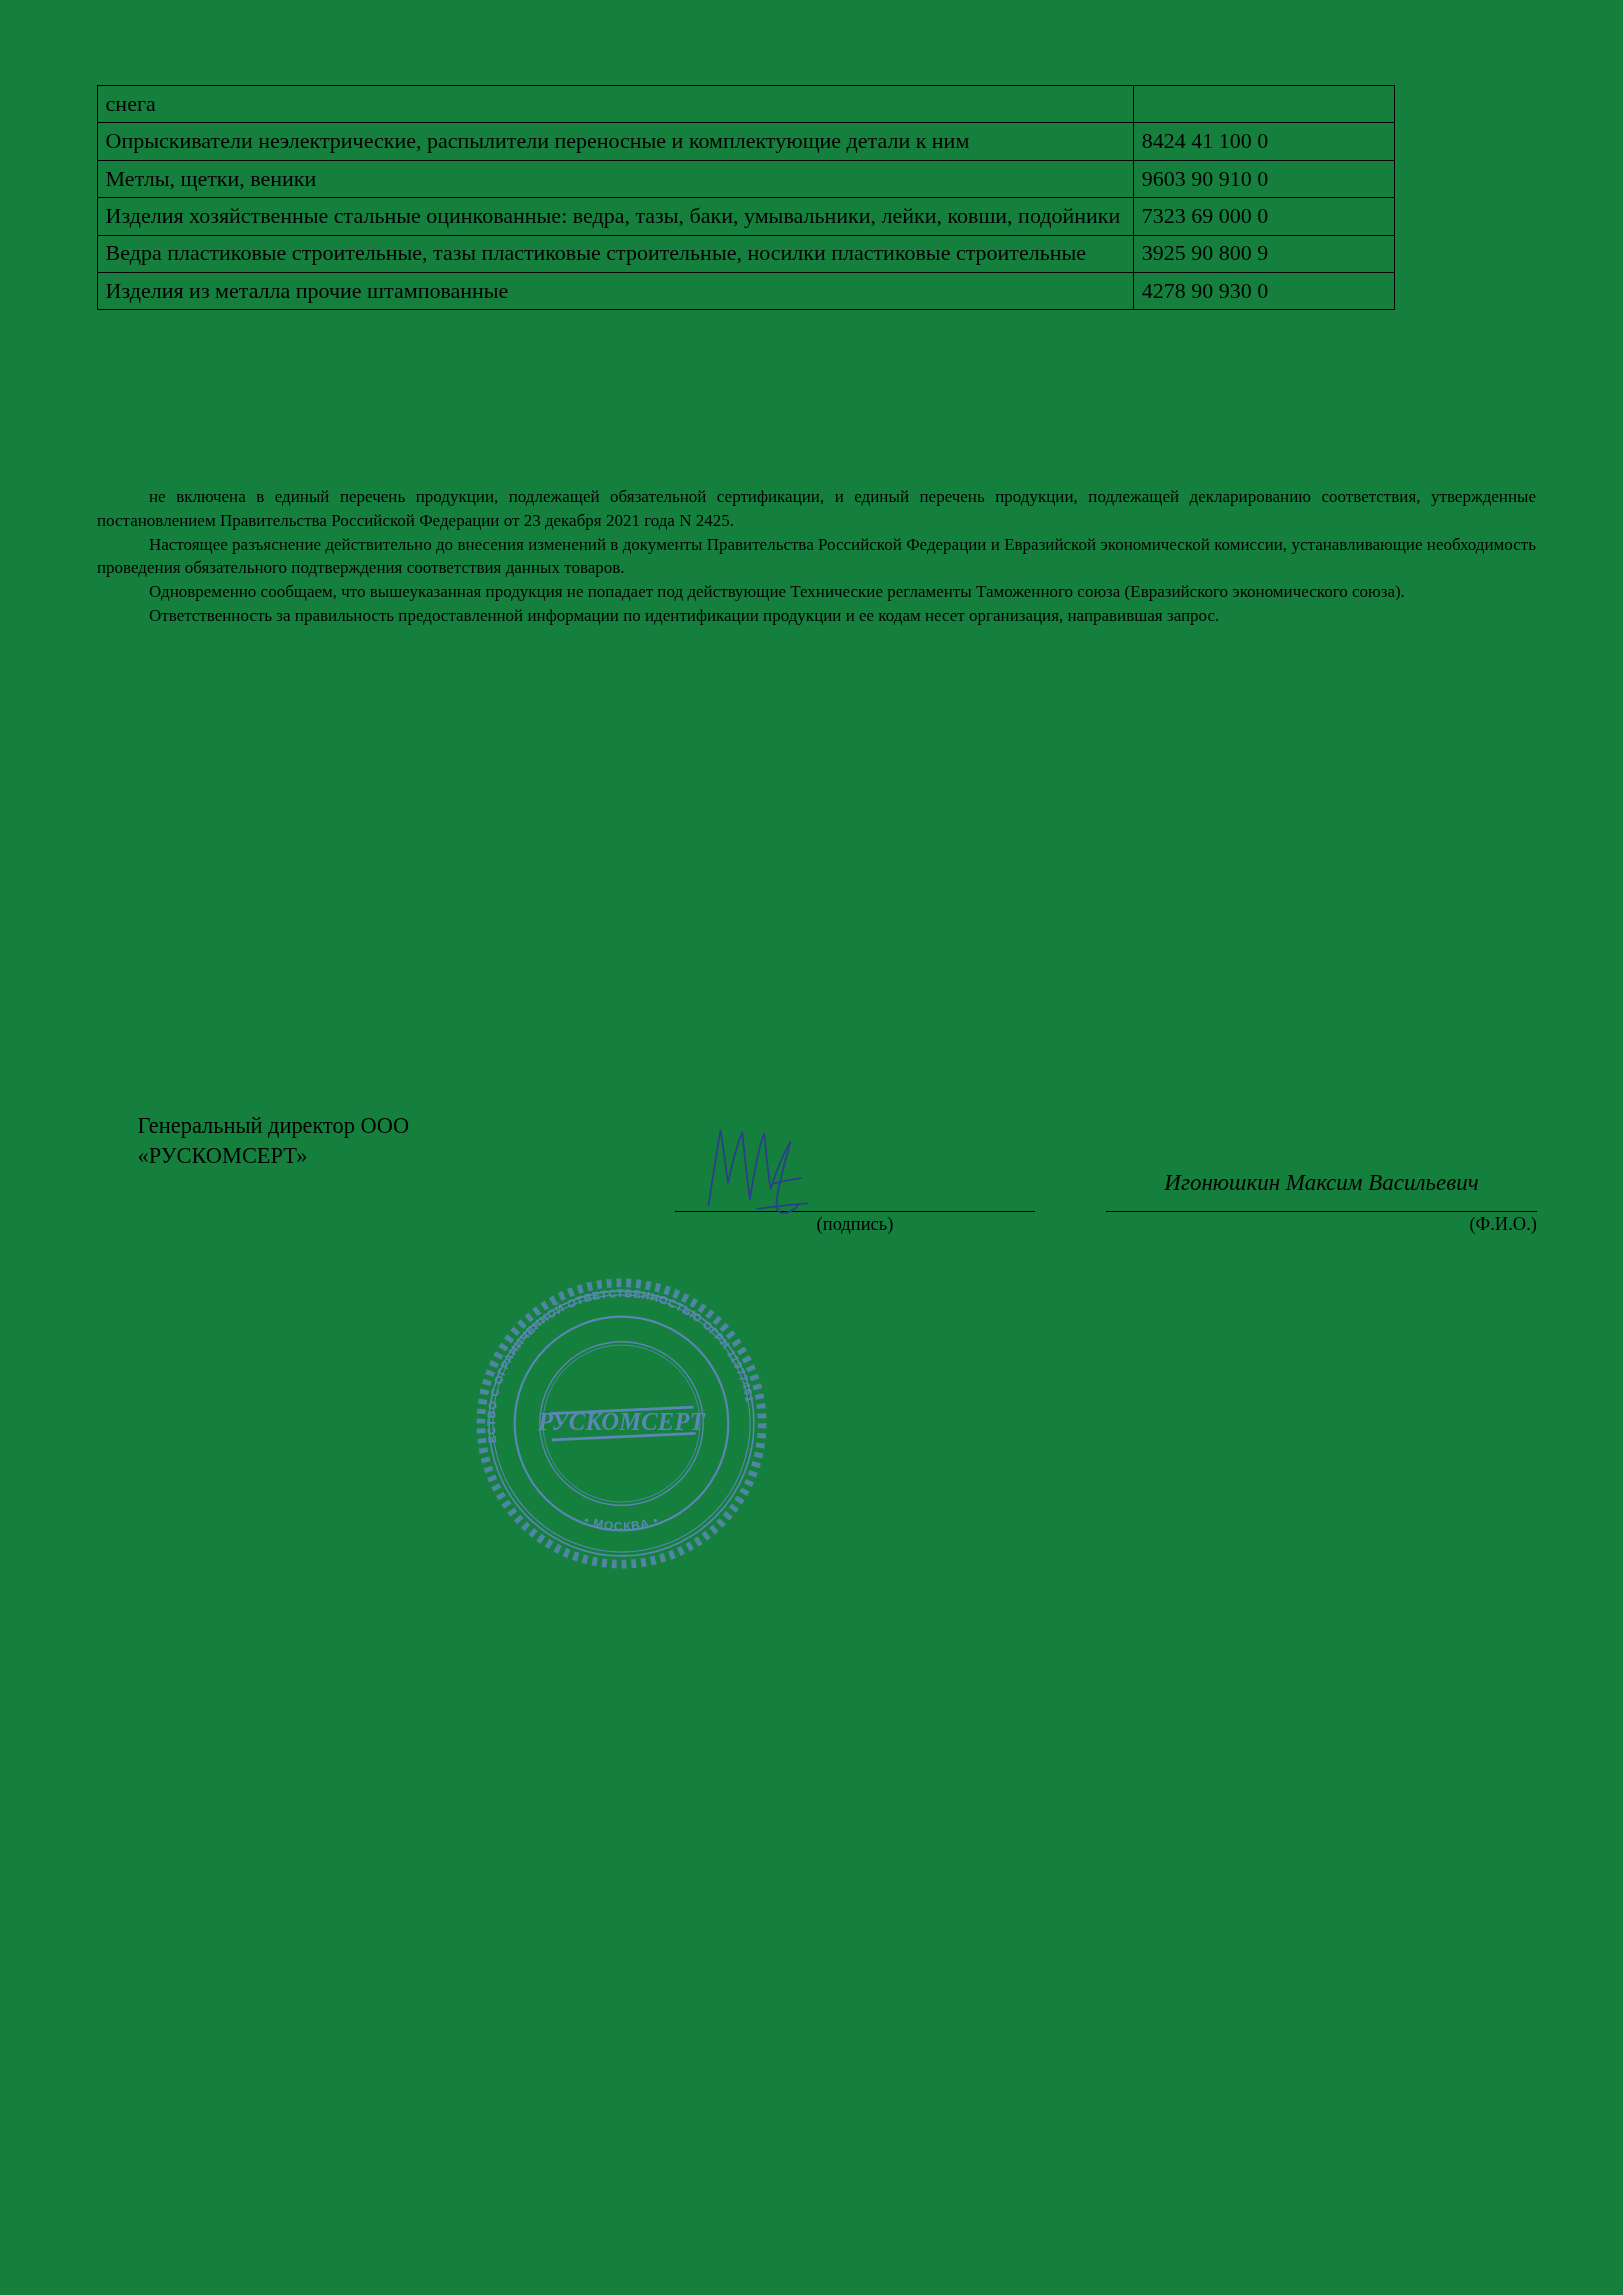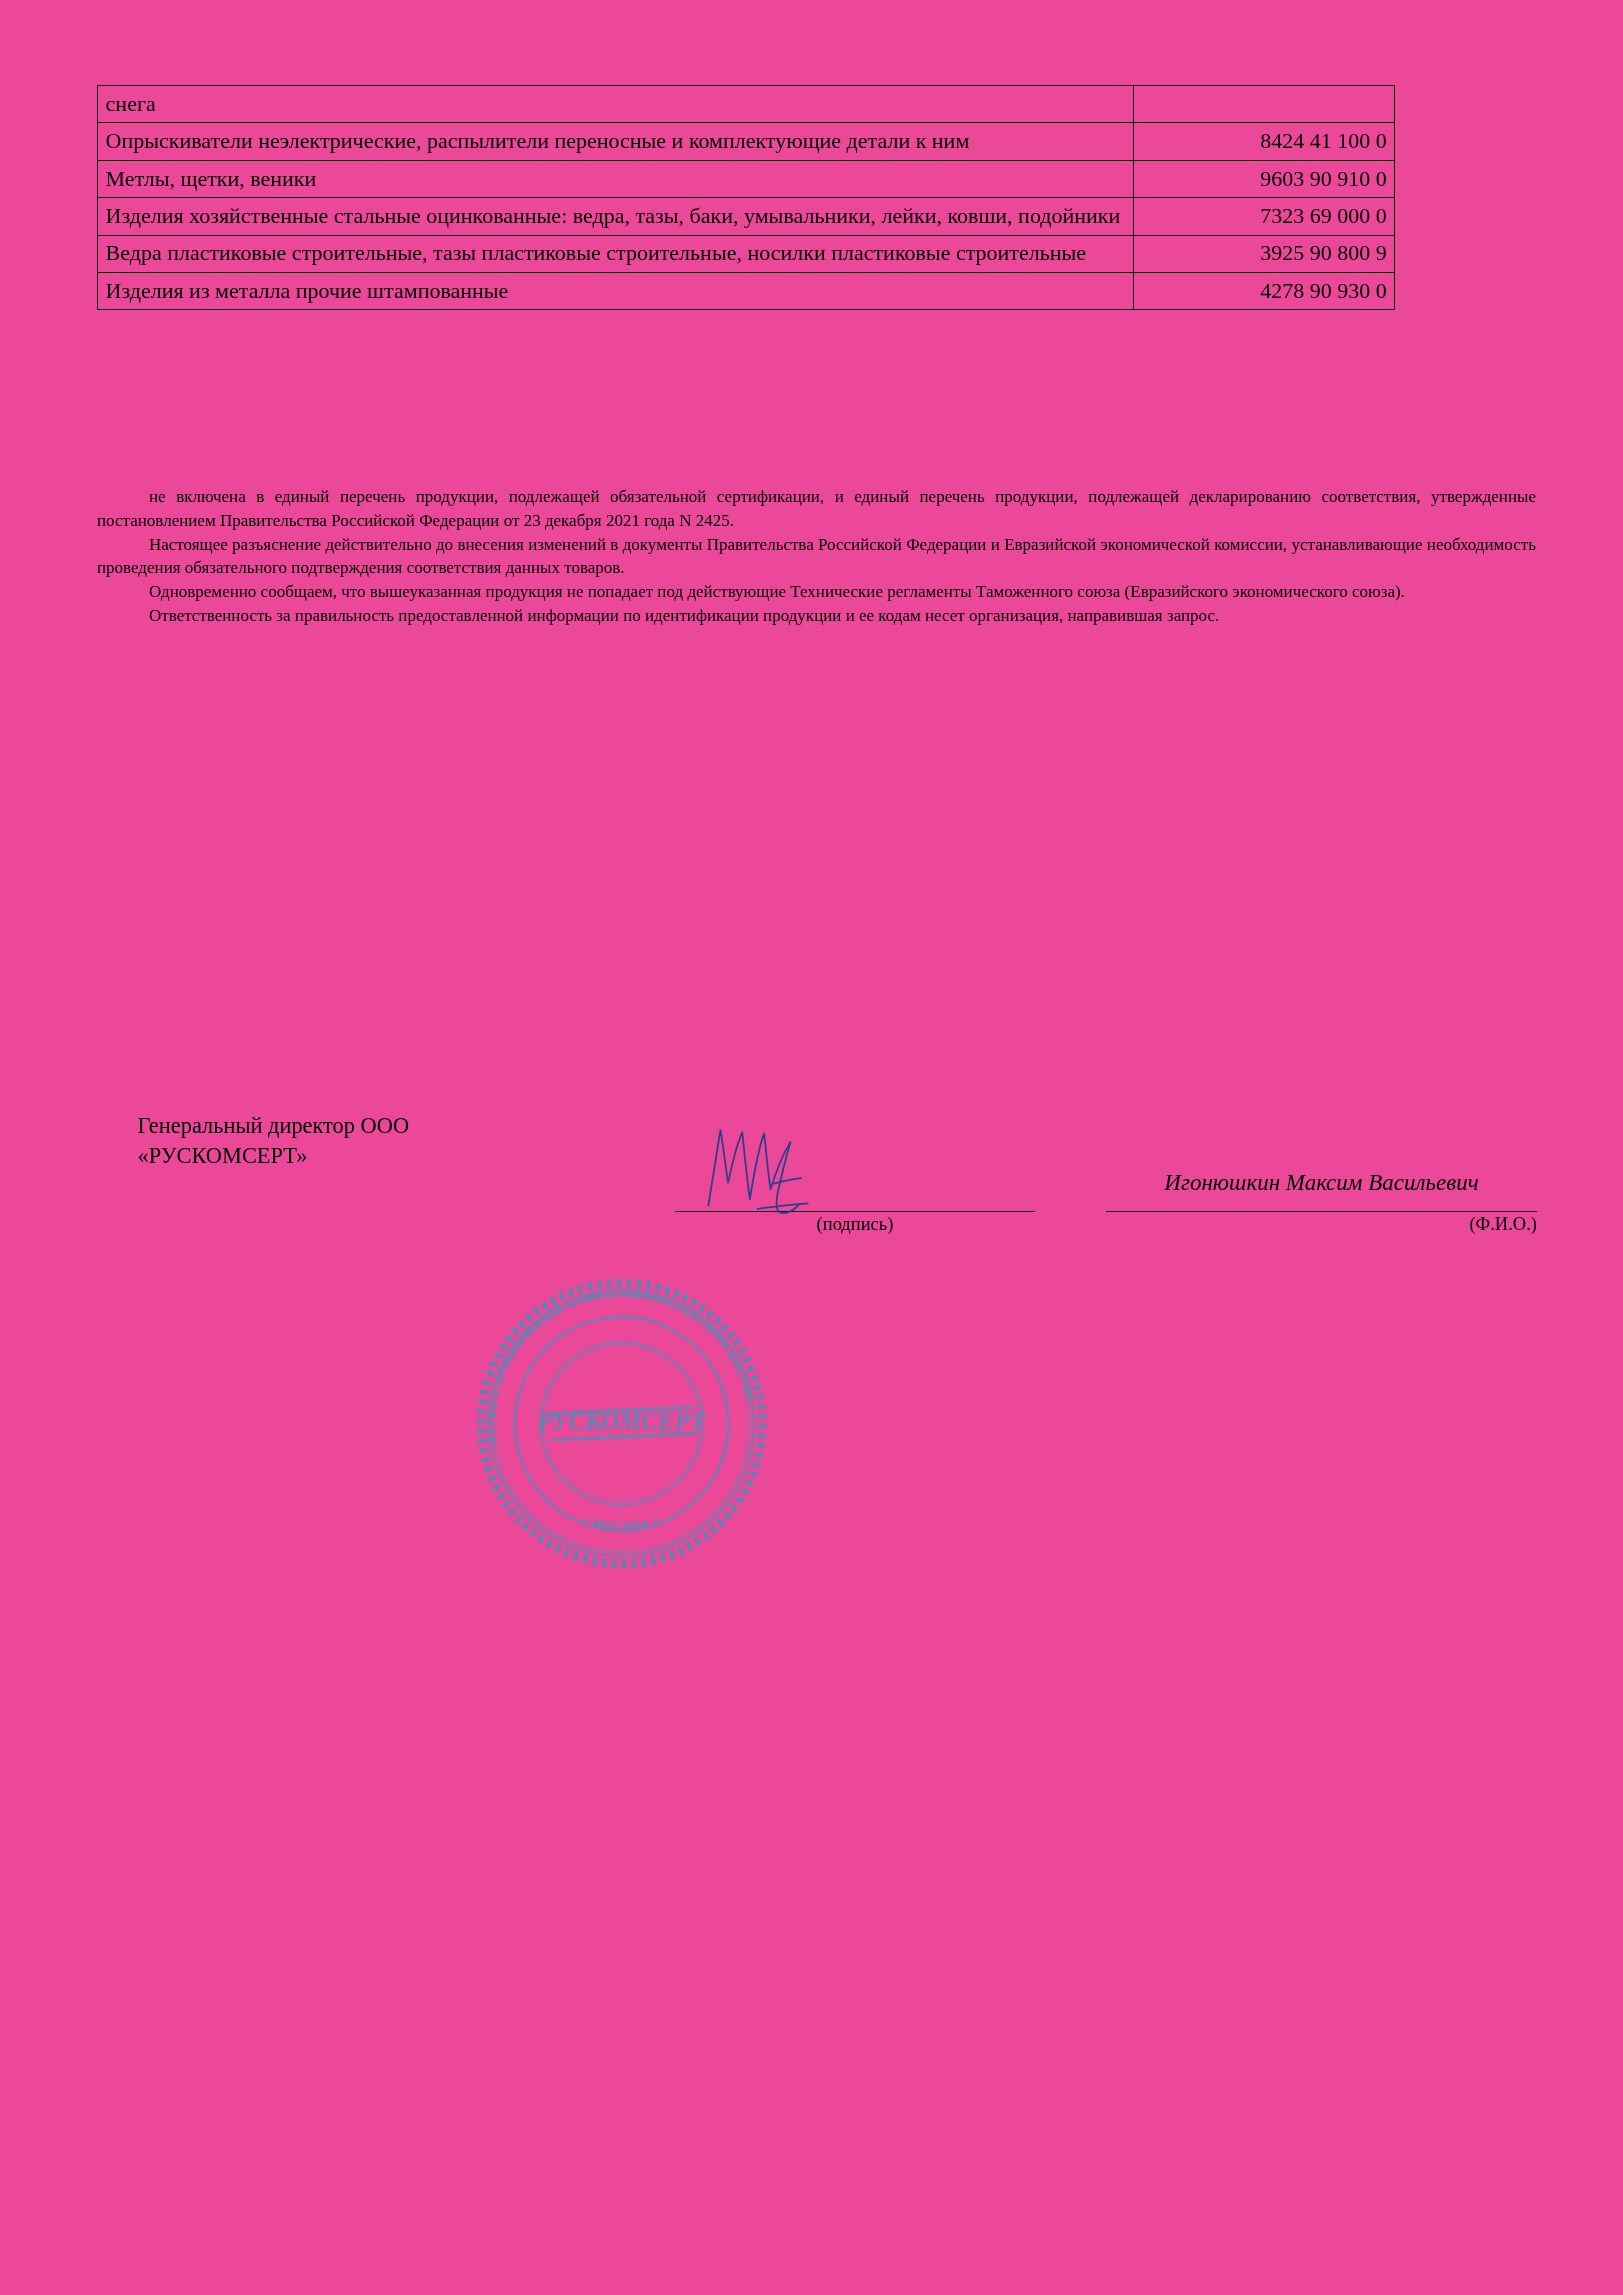--- a/index.html
+++ b/index.html
@@ -13,21 +13,21 @@
     font-family: "Liberation Serif", serif;
     color: #000000;
     position: relative;
     overflow: hidden;
   }
   .page {
     position: absolute;
     top: 0; left: 0;
     width: 1623px;
     height: 2295px;
-    background: #ec4899;
+    background: #15803d;
   }
   
   .tbl-wrap {
     position: absolute;
     left: 97px;
     top: 85px;
     width: 1265px;
   }
   table.codes {
     border-collapse: collapse;
@@ -40,21 +40,21 @@
     font-size: 22px;
     line-height: 1.26;
     vertical-align: top;
   }
   table.codes td.name {
     width: 1020px;
     text-align: left;
   }
   table.codes td.code {
     width: 245px;
-    text-align: right;
+    text-align: left;
     white-space: nowrap;
   }
   
   .body-text {
     position: absolute;
     left: 97px;
     top: 485px;
     width: 1439px;
     font-size: 17px;
     line-height: 1.40;

